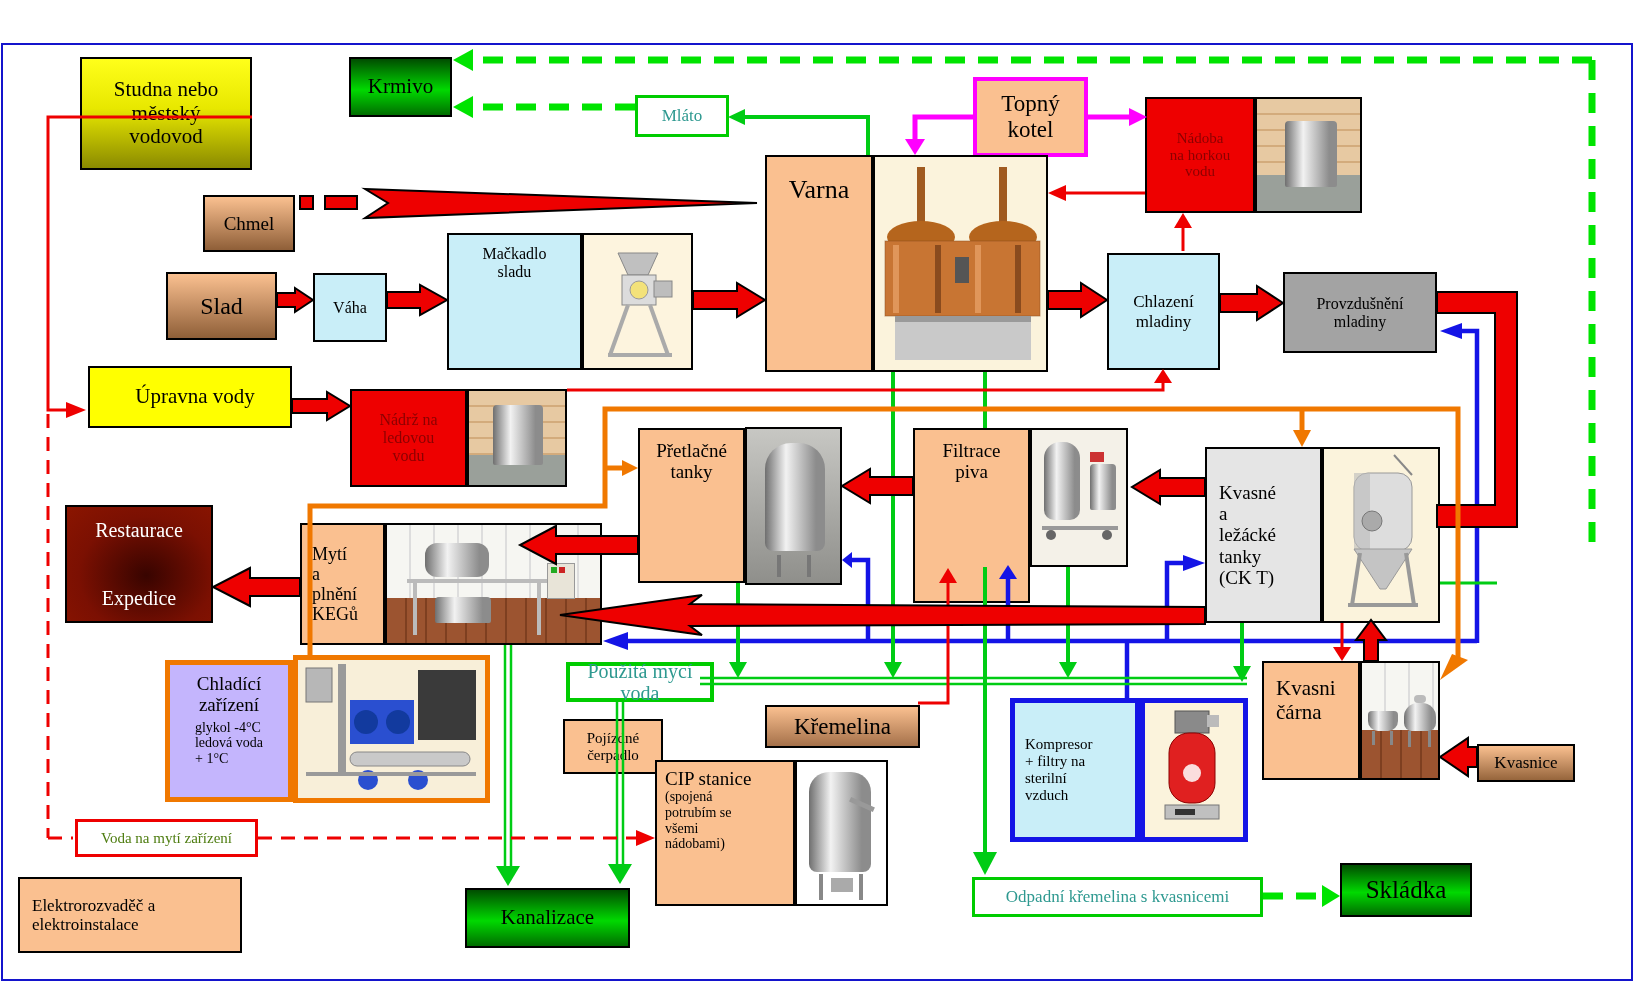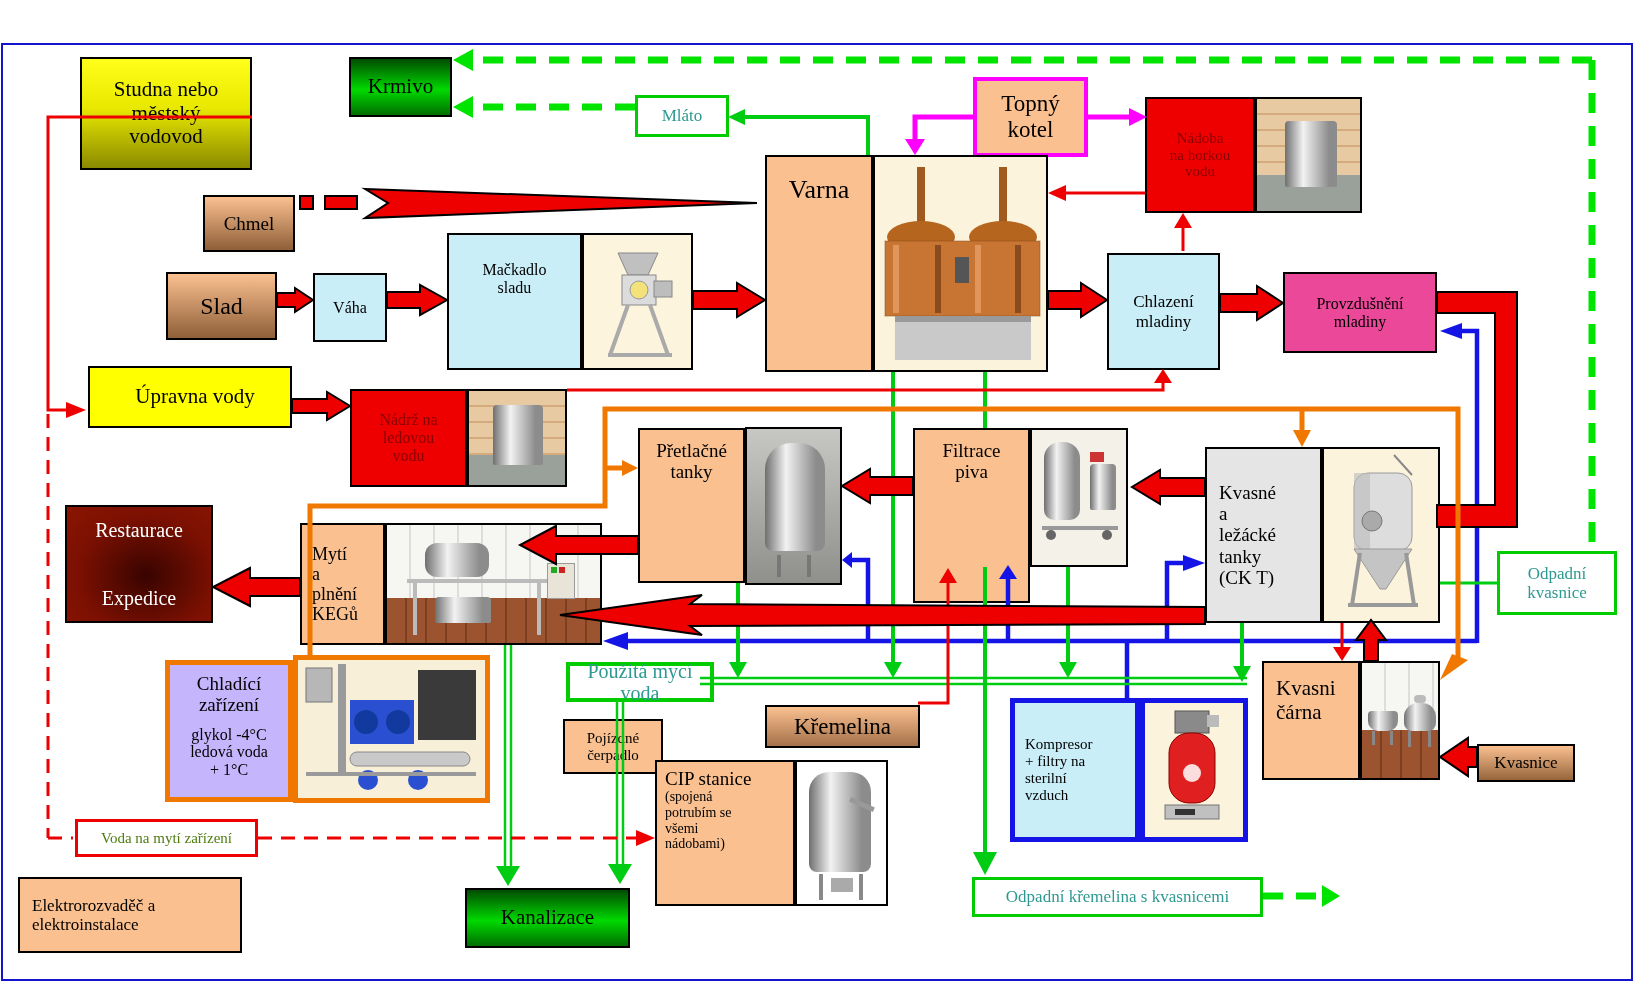--- a/index.html
+++ b/index.html
@@ -19,40 +19,40 @@
           background:linear-gradient(180deg,#004d00,#00d900 55%,#006e00);}
   #mlato{left:635px;top:95px;width:94px;height:42px;font-size:17px;border:3px solid #00cc00;background:#fff;color:#2e9990;}
   #topny-kotel{left:973px;top:77px;width:115px;height:80px;font-size:23px;border:4px solid #ff00ff;background:#fac090;}
   #nadoba{left:1145px;top:97px;width:110px;height:116px;font-size:15px;background:#ee0000;color:#8b0000;}
   #chmel{left:203px;top:195px;width:92px;height:57px;font-size:19px;
          background:linear-gradient(180deg,#fac090,#8f5f38);}
   #varna{left:765px;top:155px;width:108px;height:217px;font-size:26px;background:#fac090;align-items:flex-start;padding-top:18px;}
   #slad{left:166px;top:272px;width:111px;height:68px;font-size:24px;
         background:linear-gradient(180deg,#fac090,#8f5f38);}
   #vaha{left:313px;top:273px;width:74px;height:69px;font-size:16px;background:#c9eef8;text-align:center;}
-  #mackadlo{left:447px;top:233px;width:135px;height:137px;font-size:16px;background:#c9eef8;align-items:flex-start;padding-top:26px;}
+  #mackadlo{left:447px;top:233px;width:135px;height:137px;font-size:16px;background:#c9eef8;align-items:flex-start;padding-top:10px;}
   #chlazeni{left:1107px;top:253px;width:113px;height:117px;font-size:17px;background:#c9eef8;}
-  #provzdusneni{left:1283px;top:272px;width:154px;height:81px;font-size:16px;background:#ec4899;}
+  #provzdusneni{left:1283px;top:272px;width:154px;height:81px;font-size:16px;background:#a3a3a3;}
   #upravna{left:88px;top:366px;width:204px;height:62px;font-size:21px;background:#ffff00;padding-left:10px;}
   #nadrz{left:350px;top:389px;width:117px;height:98px;font-size:16px;background:#ee0000;color:#8b0000;}
   #pretlacne{left:638px;top:428px;width:107px;height:155px;font-size:19px;background:#fac090;align-items:flex-start;padding-top:10px;}
   #filtrace{left:913px;top:428px;width:117px;height:175px;font-size:19px;background:#fac090;align-items:flex-start;padding-top:10px;}
   #kvasne{left:1205px;top:447px;width:117px;height:176px;font-size:19px;background:#e5e5e5;justify-content:flex-start;text-align:left;padding-left:12px;}
   #odpadni-kvasnice{left:1497px;top:551px;width:120px;height:64px;font-size:17px;border:3px solid #00cc00;background:#fff;color:#2e9990;}
   #restaurace{left:65px;top:505px;width:148px;height:118px;font-size:20px;color:#fff;
               background:radial-gradient(ellipse at 55% 60%, #380400 0%, #7b1002 60%, #8b1500 100%);
               flex-direction:column;justify-content:space-between;padding:12px 0;}
   #myti{left:300px;top:523px;width:85px;height:122px;font-size:18px;background:#fac090;justify-content:flex-start;text-align:left;padding-left:10px;}
   #kvasnicarna{left:1262px;top:661px;width:98px;height:119px;font-size:21px;background:#fac090;align-items:flex-start;justify-content:flex-start;text-align:left;padding:14px 0 0 12px;}
   #kvasnice{left:1477px;top:744px;width:98px;height:38px;font-size:17px;
             background:linear-gradient(180deg,#fac090,#96653c);}
   #chladici{left:165px;top:660px;width:128px;height:142px;border:5px solid #f07800;background:#c4b5fd;
             flex-direction:column;justify-content:flex-start;padding-top:8px;}
   #chladici .t1{font-size:19px;white-space:pre-line;}
-  #chladici .t2{font-size:16px;white-space:pre-line;text-align:center;margin-top:10px;}
+  #chladici .t2{font-size:14px;white-space:pre-line;text-align:left;margin-top:4px;}
   #pouzita{left:560px;top:662px;width:148px;height:40px;font-size:20px;border:4px solid #00cc00;background:#fff;color:#2e9990;margin-left:6px;}
   #pojizdne{left:563px;top:719px;width:100px;height:55px;font-size:15px;background:#fac090;}
   #kremelina{left:765px;top:705px;width:155px;height:43px;font-size:23px;
              background:linear-gradient(180deg,#fac090,#a5714a);}
   #cip{left:655px;top:760px;width:140px;height:146px;background:#fac090;
        flex-direction:column;align-items:flex-start;justify-content:flex-start;padding:6px 0 0 8px;text-align:left;}
   #cip .t1{font-size:19px;}
   #cip .t2{font-size:14px;white-space:pre-line;}
   #kompresor{left:1010px;top:698px;width:130px;height:144px;font-size:15px;border:5px solid #1414e6;background:#c9eef8;
              justify-content:flex-start;text-align:left;padding-left:10px;}
@@ -118,22 +118,20 @@
 vodu</div>
   <div class="box" id="pretlacne">Přetlačné
 tanky</div>
   <div class="box" id="filtrace">Filtrace
 piva</div>
   <div class="box" id="kvasne">Kvasné
 a
 ležácké
 tanky
 (CK T)</div>
-  <div class="box" id="odpadni-kvasnice">Odpadní
-kvasnice</div>
   <div class="box" id="restaurace">
     <span>Restaurace</span>
     <span>Expedice</span>
   </div>
   <div class="box" id="myti">Mytí
 a
 plnění
 KEGů</div>
   <div class="box" id="kvasnicarna">Kvasni
 čárna</div>
@@ -158,20 +156,21 @@
   </div>
   <div class="box" id="kompresor">Kompresor
 + filtry na
 sterilní
 vzduch</div>
   <div class="box" id="voda-myti">Voda na mytí zařízení</div>
   <div class="box" id="elektro">Elektrorozvaděč a
 elektroinstalace</div>
   <div class="box" id="kanalizace">Kanalizace</div>
   <div class="box" id="odpadni-kremelina">Odpadní křemelina s kvasnicemi</div>
+  <div class="box" id="skladka">Skládka</div>
 
   <div class="photo brick" id="nadoba-photo">
     <div class="floorgrey"></div>
       <div class="tank" style="left:28px;top:22px;width:52px;height:66px;"></div>
   </div>
   <div class="photo" id="varna-photo" style="background:#fbf3dc;">
     <svg width="175" height="217">
       <rect x="42" y="10" width="8" height="58" fill="#a05a20"></rect>
         <rect x="124" y="10" width="8" height="58" fill="#a05a20"></rect>
       <ellipse cx="46" cy="80" rx="34" ry="16" fill="#b5651d"></ellipse>

